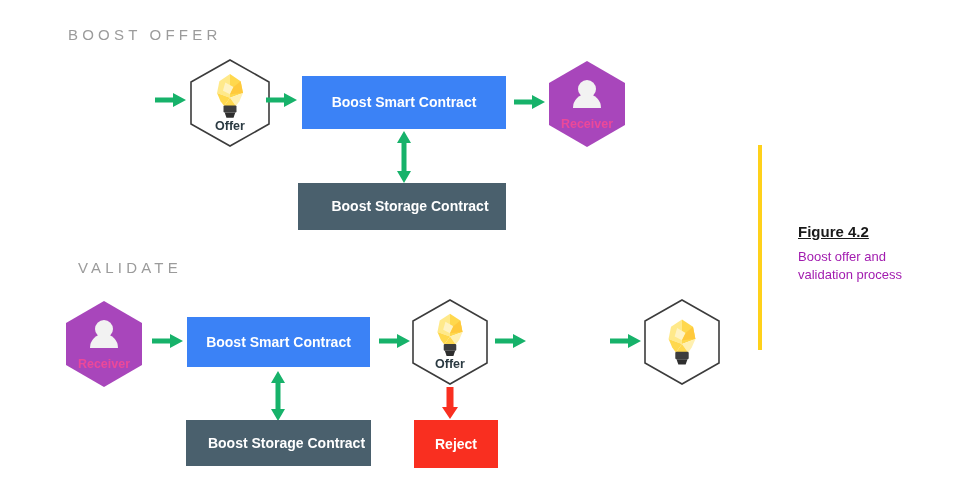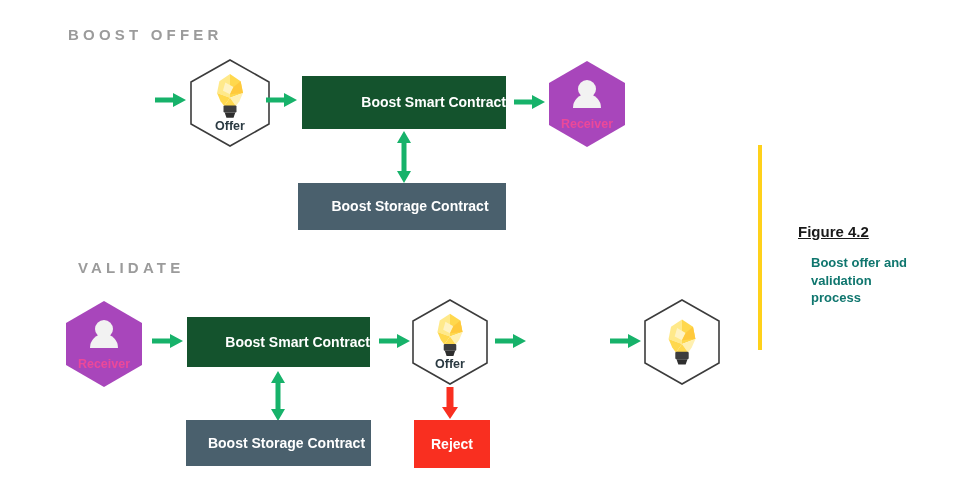--- a/index.html
+++ b/index.html
@@ -19,38 +19,38 @@
     height: 501px;
     background: #ffffff;
   }
 
   
   .section-header {
     position: absolute;
     font-size: 15px;
     letter-spacing: 4.2px;
     color: #9b9b9b;
-    font-weight: 700;
+    font-weight: 400;
     white-space: nowrap;
   }
 
   
   .rect {
     position: absolute;
     display: flex;
     align-items: center;
     justify-content: center;
     color: #ffffff;
     font-weight: bold;
     font-size: 14px;
     text-align: center;
     line-height: 1.2;
     box-sizing: border-box;
   }
-  .rect.green { background: #14532d; justify-content: flex-end; }
+  .rect.green { background: #3b82f6; }
   .rect.slate { background: #4a606d; padding-left: 16px; }
   .rect.red   { background: #f92f20; }
 
   
   .hex {
     position: absolute;
     display: block;
   }
   .hex svg { display: block; overflow: visible; }
   .hex-label {
@@ -95,24 +95,23 @@
   #caption-title {
     font-size: 15px;
     font-weight: bold;
     color: #1a1a1a;
     margin: 0 0 7px 0;
     line-height: 1.2;
     text-decoration: underline;
   }
   #caption-body {
     font-size: 13px;
-    color: #0f766e;
+    color: #a21caf;
     line-height: 1.35;
-    margin: 13px;
-    font-weight: bold;
+    margin: 0;
   }
 </style>
 </head>
 <body>
 
 <div id="page">
 
   <div class="section-header" style="left:68px; top:26px;">BOOST OFFER</div>
 
   <div class="section-header" style="left:68px; top:259px;margin-left:10px;">VALIDATE</div>
@@ -233,21 +232,21 @@
     </svg>
     <div class="hex-label dark" style="top:58px;">Offer</div>
   </div>
 
   <div class="arrow" style="left:441px; top:387px;">
     <svg width="18" height="33" viewBox="0 0 18 33">
       <path d="M5.5,0 H12.5 V20 H17 L9,32 L1,20 H5.5 Z" fill="#f92f20"></path>
     </svg>
   </div>
 
-  <div class="rect red" style="left:414px; top:420px; width:76px; height:48px;">
+  <div class="rect red" style="left:414px; top:420px; width:84px; height:48px;">
     <span>Reject</span>
   </div>
 
   <div class="arrow" style="left:495px; top:333px;">
     <svg width="32" height="16" viewBox="0 0 32 16">
       <path d="M0,5.5 H18 V1 L31,8 L18,15 V10.5 H0 Z" fill="#17b26a"></path>
     </svg>
   </div>
 
 

